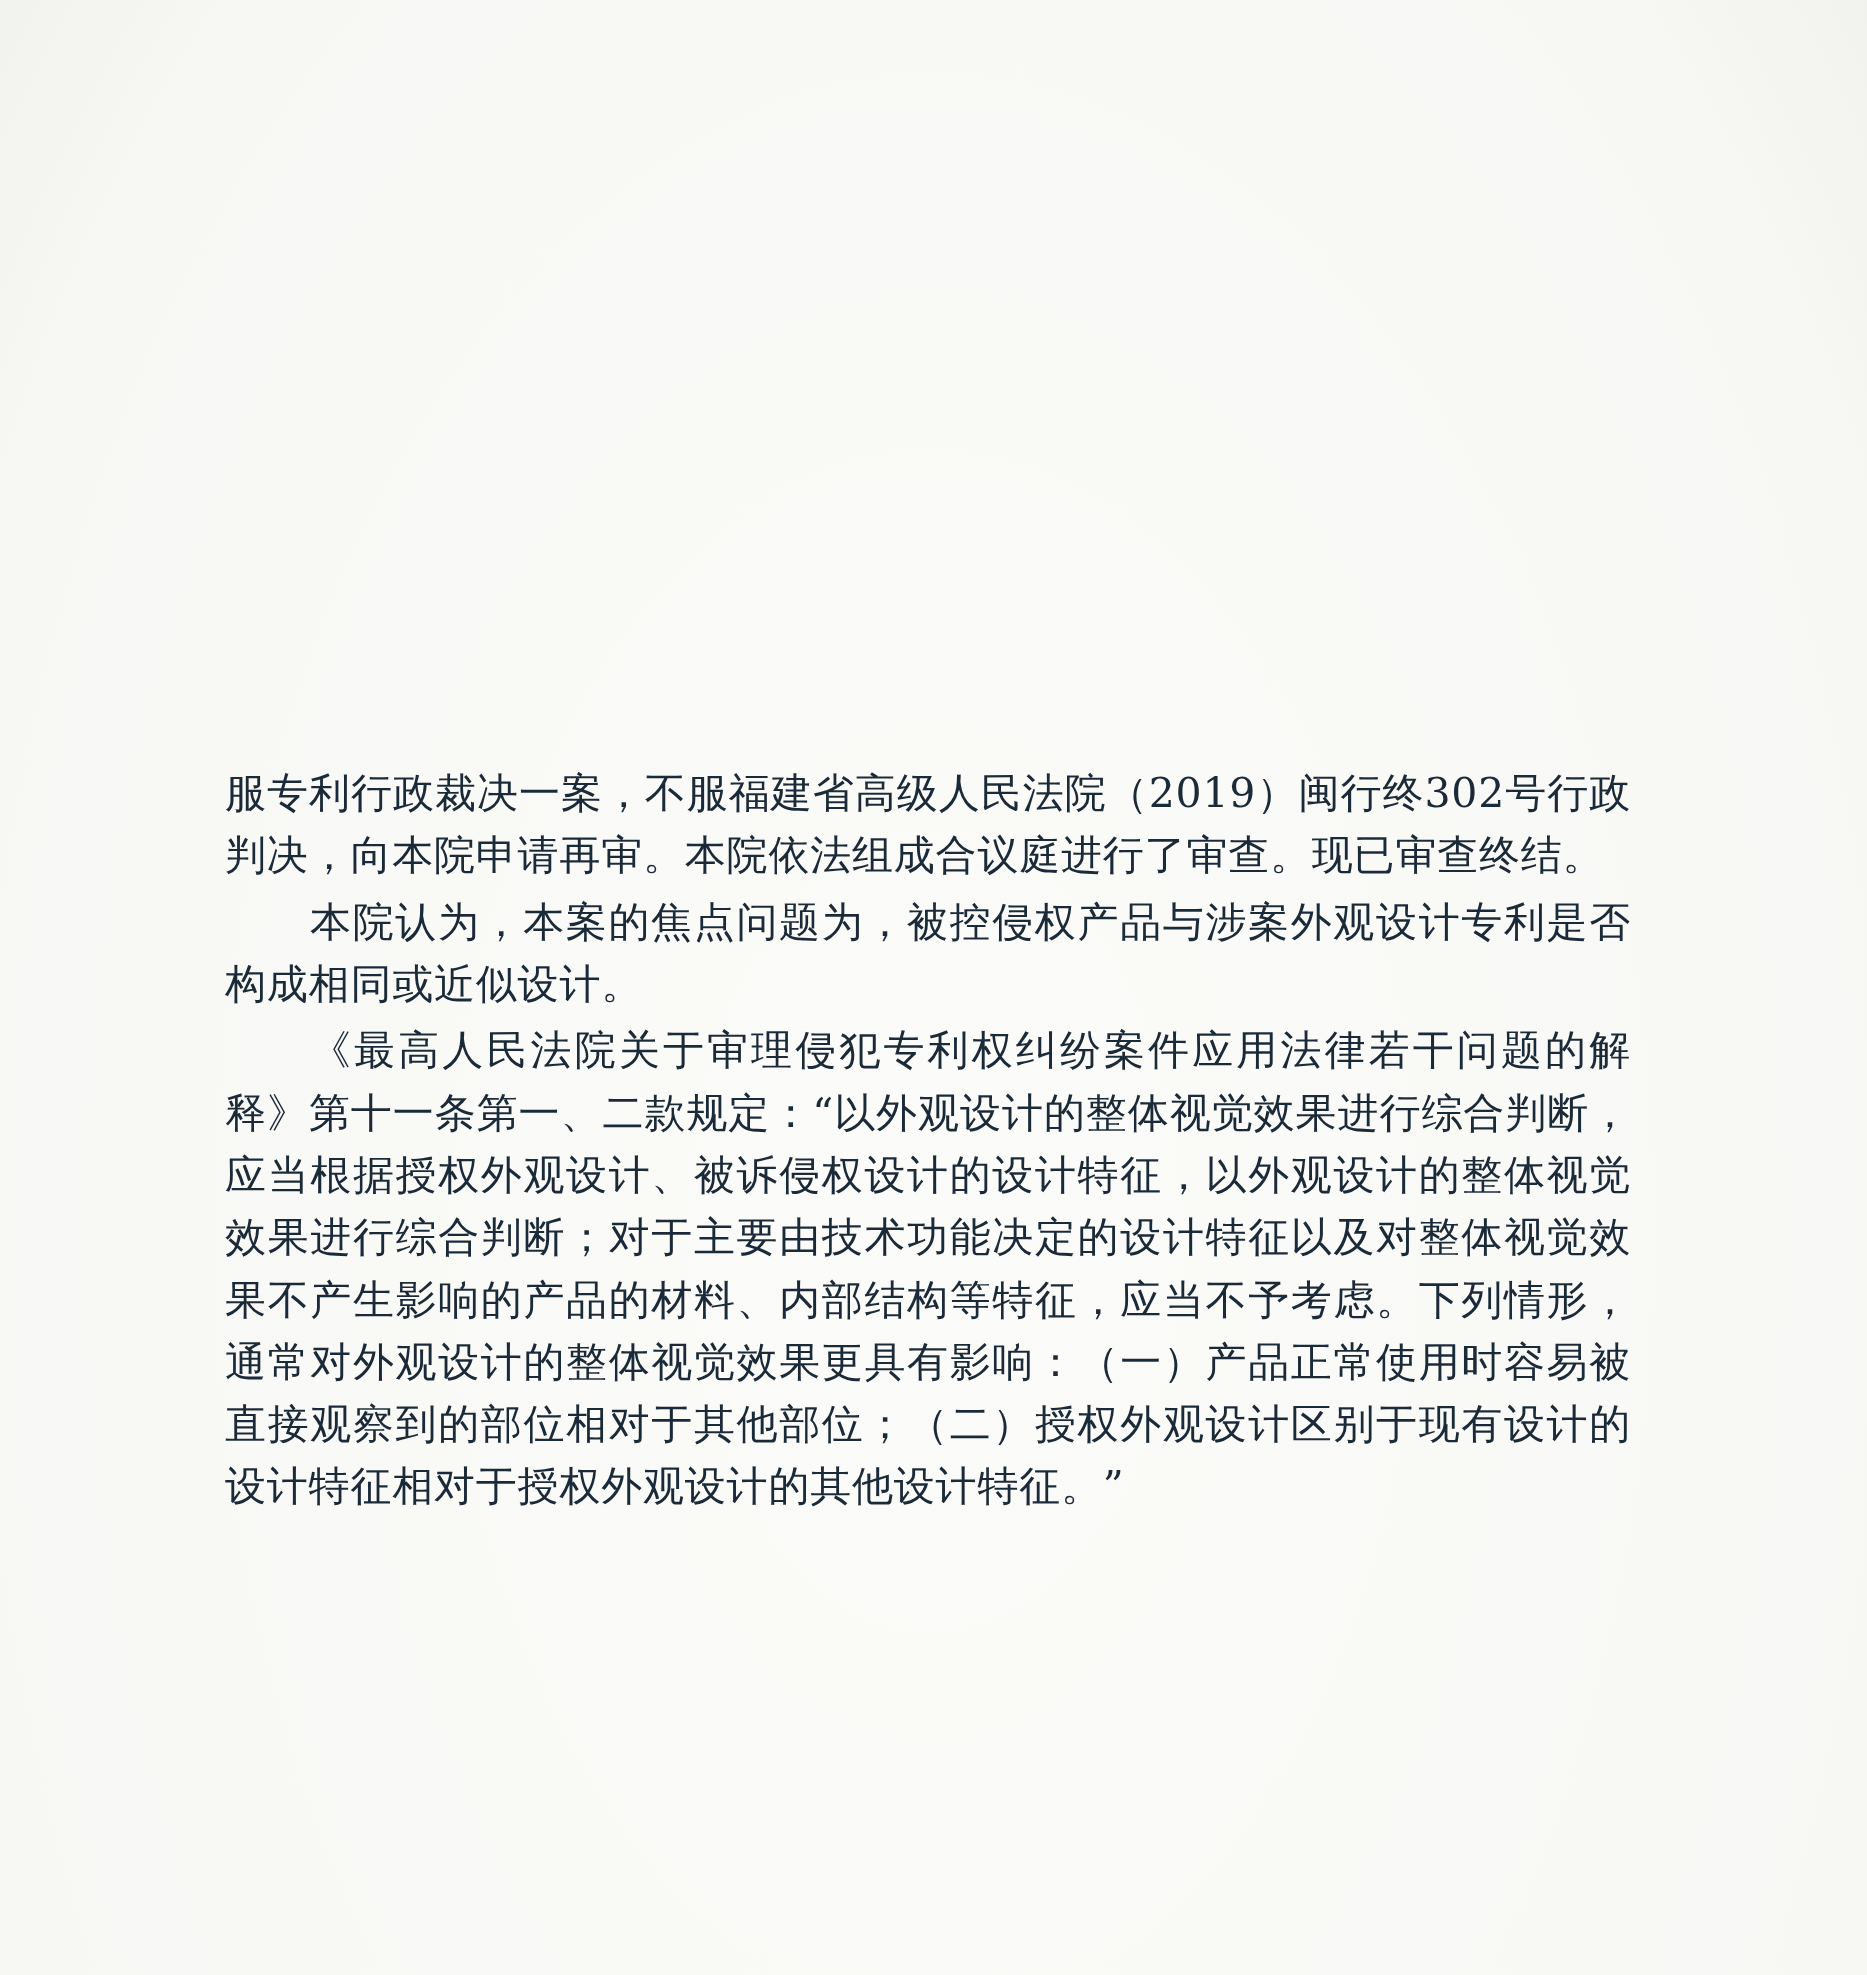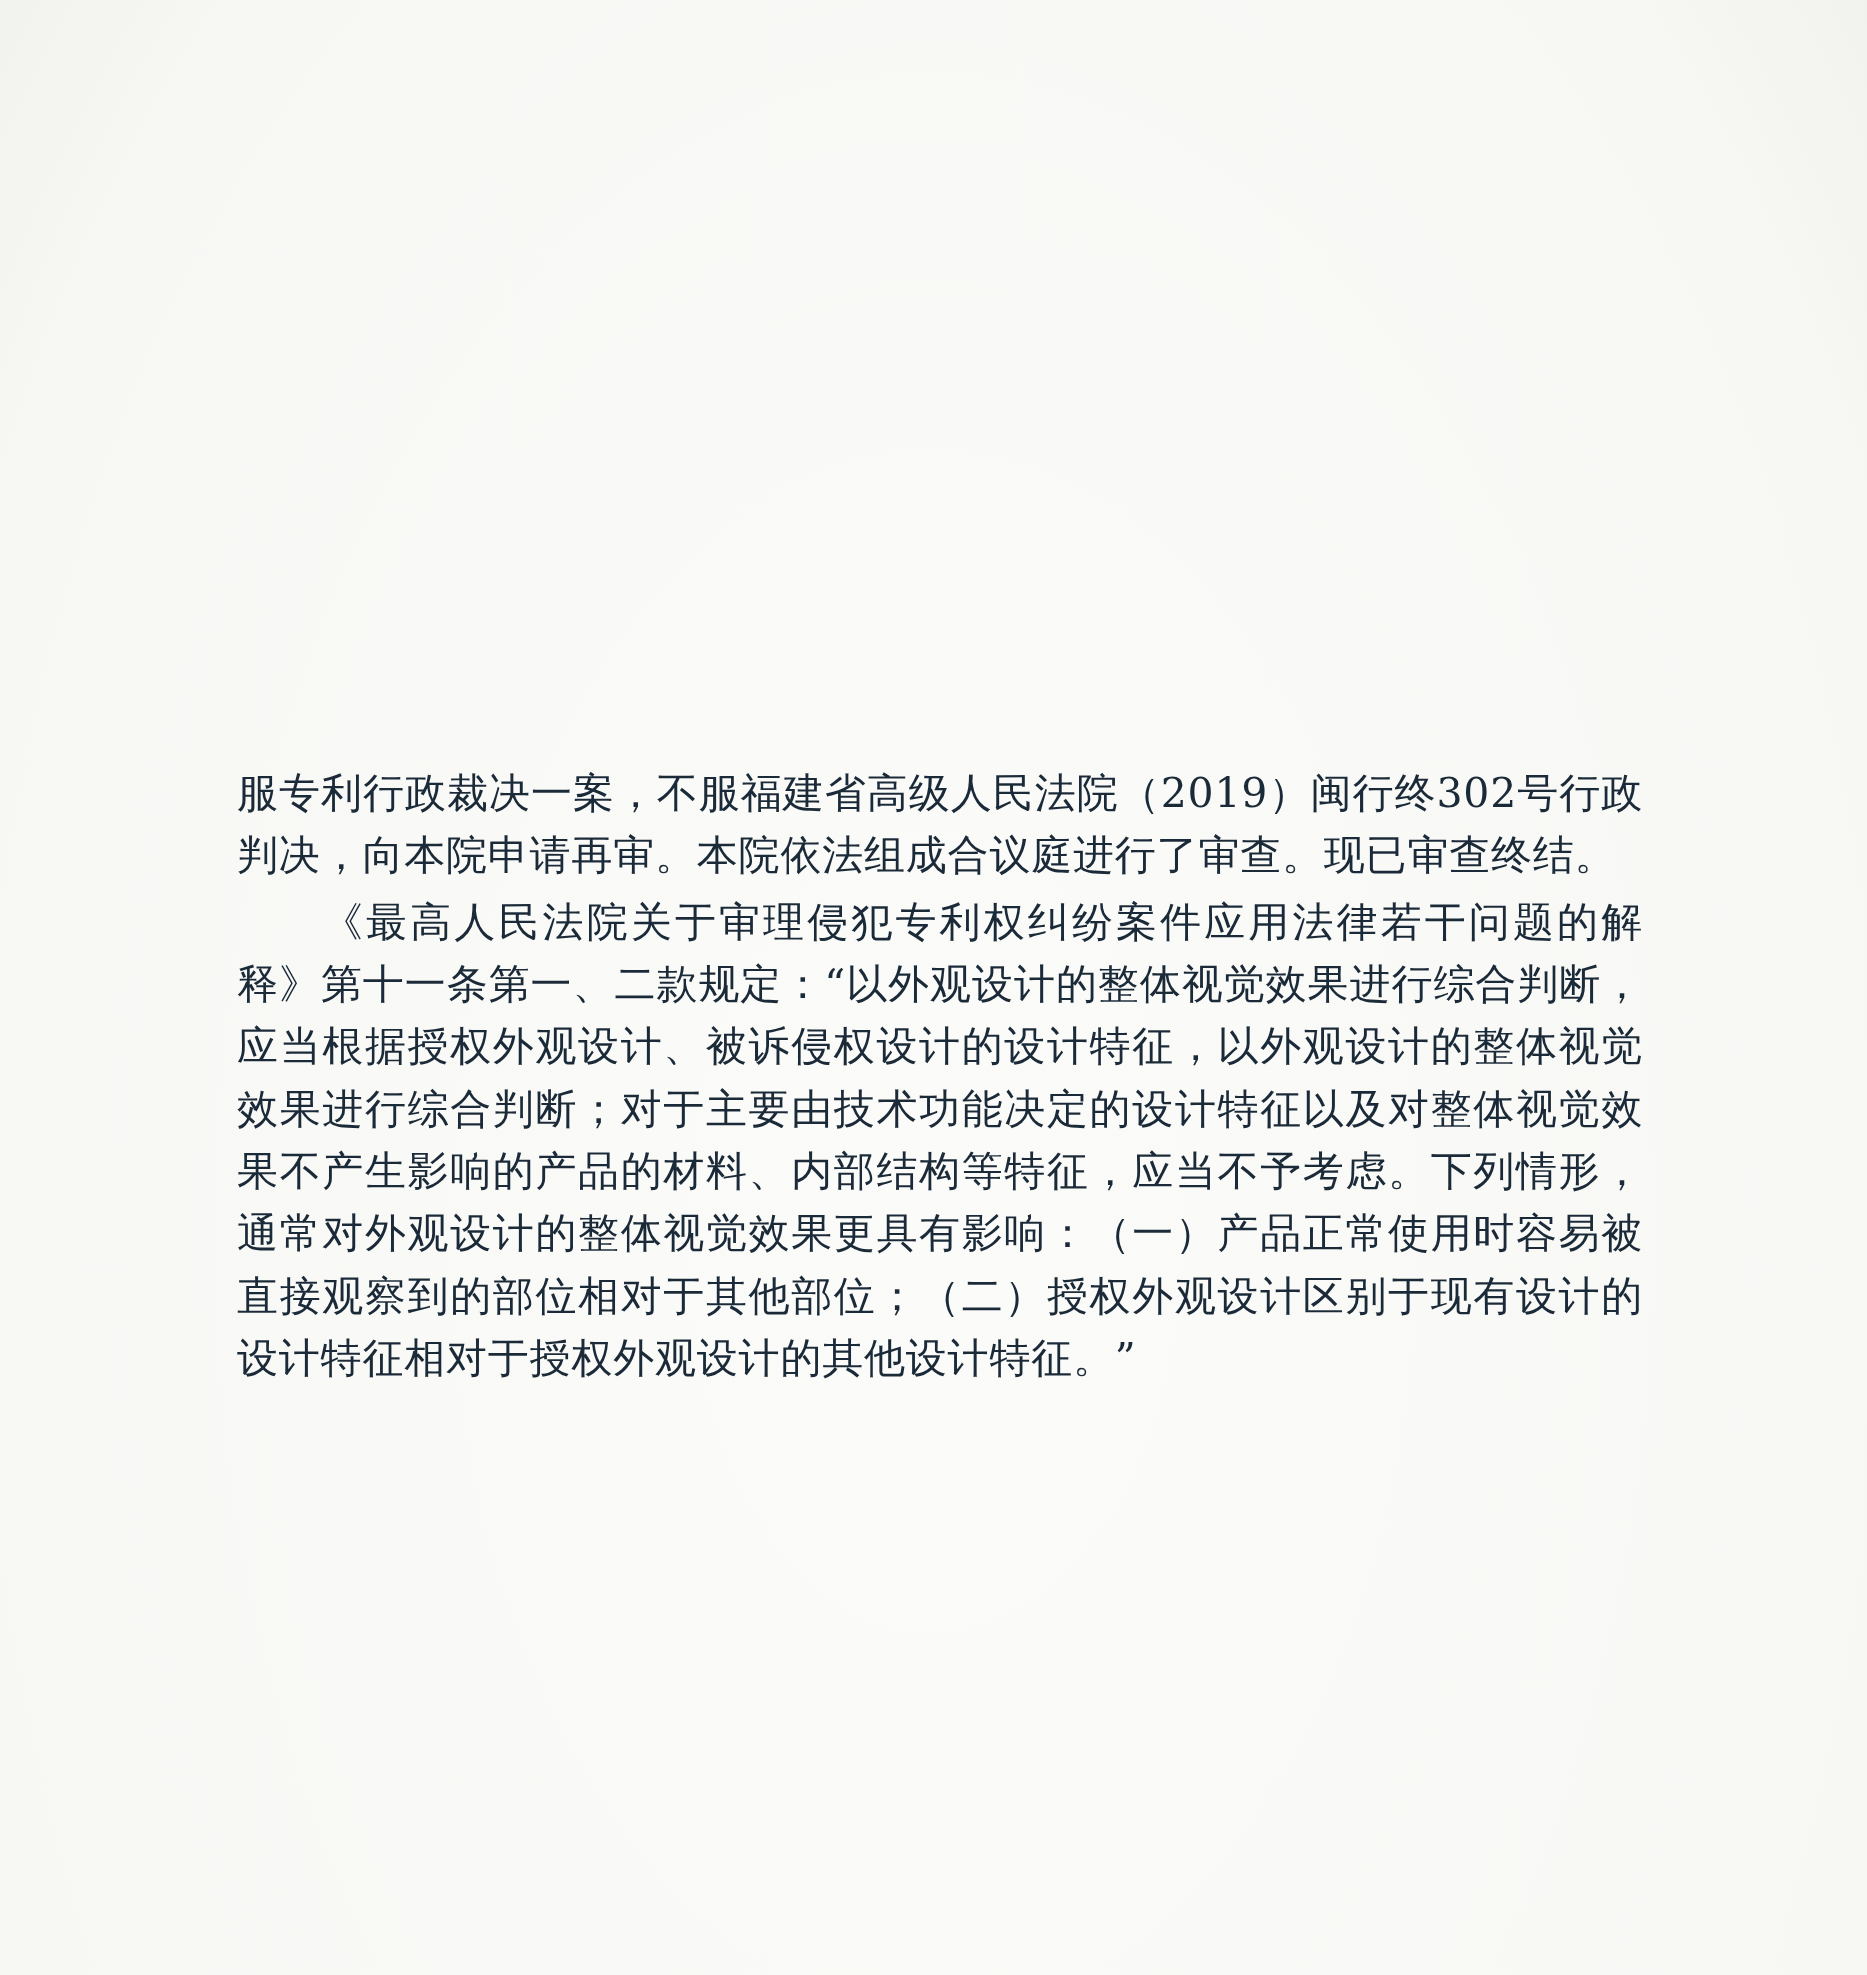--- a/index.html
+++ b/index.html
@@ -21,21 +21,21 @@
   .page::before {
     content: "";
     position: absolute;
     inset: 0;
     background:
       radial-gradient(ellipse at 50% 45%, rgba(255,255,255,0.0) 0%, rgba(240,240,236,0.35) 78%, rgba(226,226,220,0.55) 100%);
     pointer-events: none;
   }
   .doc-body {
     position: absolute;
-    left: 237px;
+    left: 225px;
     top: 762px;
     width: 1406px;
   }
   .para {
     font-size: 41px;
     line-height: 1.52;
     color: #1b2a38;
     letter-spacing: 0.8px;
     text-align: justify;
     text-justify: inter-character;
@@ -46,17 +46,18 @@
     text-indent: 85px;
   }
 </style>
 </head>
 <body>
 
 <div class="page">
 
   <div class="doc-body">
     <p class="para">服专利行政裁决一案，不服福建省高级人民法院（2019）闽行终302号行政判决，向本院申请再审。本院依法组成合议庭进行了审查。现已审查终结。</p>
+    <p class="para indent">本院认为，本案的焦点问题为，被控侵权产品与涉案外观设计专利是否构成相同或近似设计。</p>
     <p class="para indent">《最高人民法院关于审理侵犯专利权纠纷案件应用法律若干问题的解释》第十一条第一、二款规定：“以外观设计的整体视觉效果进行综合判断，应当根据授权外观设计、被诉侵权设计的设计特征，以外观设计的整体视觉效果进行综合判断；对于主要由技术功能决定的设计特征以及对整体视觉效果不产生影响的产品的材料、内部结构等特征，应当不予考虑。下列情形，通常对外观设计的整体视觉效果更具有影响：（一）产品正常使用时容易被直接观察到的部位相对于其他部位；（二）授权外观设计区别于现有设计的设计特征相对于授权外观设计的其他设计特征。”</p>
   </div>
 
 </div>
 
 
 </body></html>

